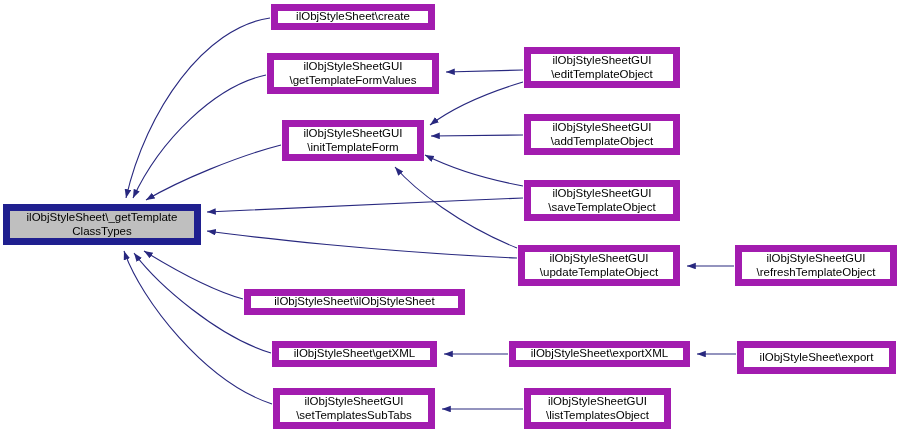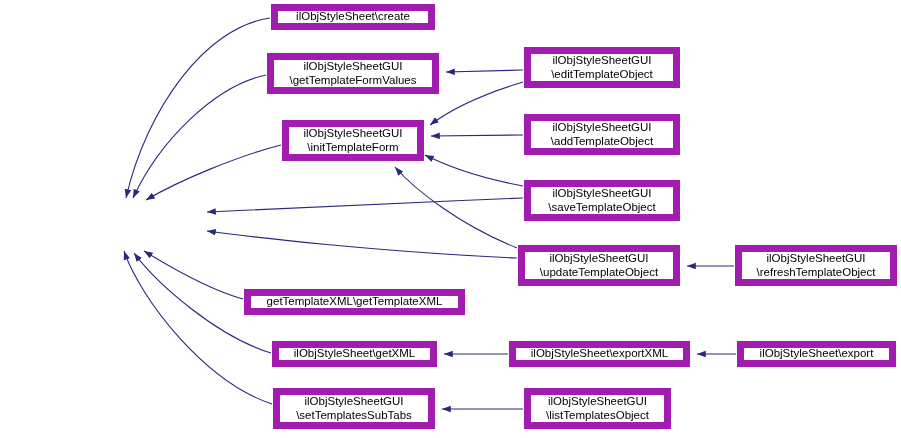--- a/index.html
+++ b/index.html
@@ -85,20 +85,22 @@
       <path d="M734,266 L687,266"></path>
 
       <path d="M508,354 L444,354"></path>
 
       <path d="M736,354 L697,354"></path>
 
       <path d="M523,409 L442,409"></path>
     </g>
   </svg>
 
+  <div class="node current" style="left:3px;  top:204px; width:198px; height:41px;">ilObjStyleSheet\_getTemplate
+ClassTypes</div>
 
   <div class="node" style="left:271px; top:4px;   width:164px; height:26px;">ilObjStyleSheet\create</div>
 
   <div class="node" style="left:267px; top:53px;  width:172px; height:41px;">ilObjStyleSheetGUI
 \getTemplateFormValues</div>
 
   <div class="node" style="left:282px; top:120px; width:142px; height:41px;">ilObjStyleSheetGUI
 \initTemplateForm</div>
 
   <div class="node" style="left:524px; top:47px;  width:156px; height:41px;">ilObjStyleSheetGUI
@@ -109,27 +111,27 @@
 
   <div class="node" style="left:524px; top:180px; width:156px; height:41px;">ilObjStyleSheetGUI
 \saveTemplateObject</div>
 
   <div class="node" style="left:518px; top:245px; width:162px; height:41px;">ilObjStyleSheetGUI
 \updateTemplateObject</div>
 
   <div class="node" style="left:735px; top:245px; width:162px; height:41px;">ilObjStyleSheetGUI
 \refreshTemplateObject</div>
 
-  <div class="node" style="left:244px; top:289px; width:221px; height:26px;">getTemplateXML\getTemplateXML</div>
+  <div class="node" style="left:244px; top:289px; width:221px; height:26px;">ilObjStyleSheet\ilObjStyleSheet</div>
 
   <div class="node" style="left:272px; top:341px; width:165px; height:26px;">ilObjStyleSheet\getXML</div>
 
   <div class="node" style="left:509px; top:341px; width:181px; height:26px;">ilObjStyleSheet\exportXML</div>
 
-  <div class="node" style="left:737px; top:341px; width:159px; height:26px;">ilObjStyleSheet\export</div>
+  <div class="node" style="left:737px; top:341px; width:159px; height:33px;">ilObjStyleSheet\export</div>
 
   <div class="node" style="left:273px; top:388px; width:162px; height:41px;">ilObjStyleSheetGUI
 \setTemplatesSubTabs</div>
 
   <div class="node" style="left:524px; top:388px; width:147px; height:41px;">ilObjStyleSheetGUI
 \listTemplatesObject</div>
 
 </div>
 
 </body></html>

